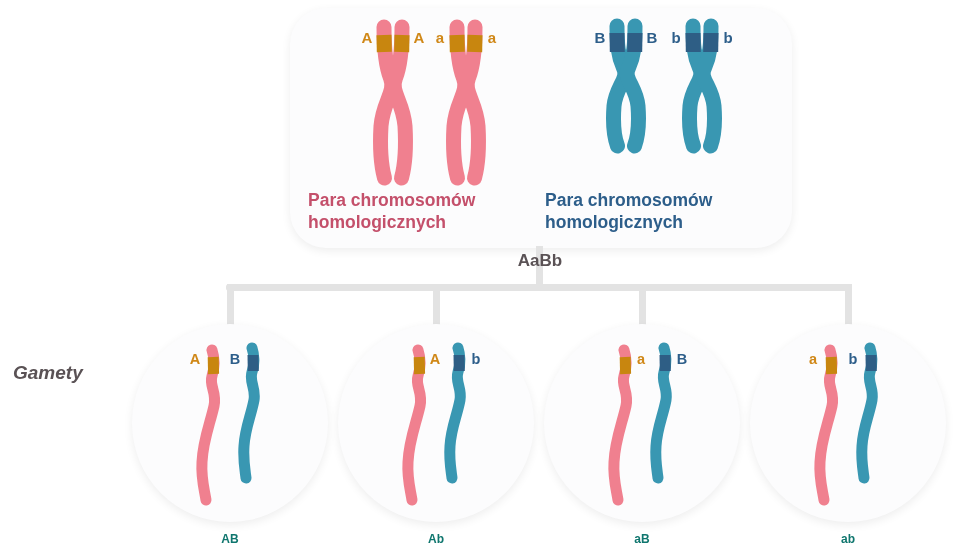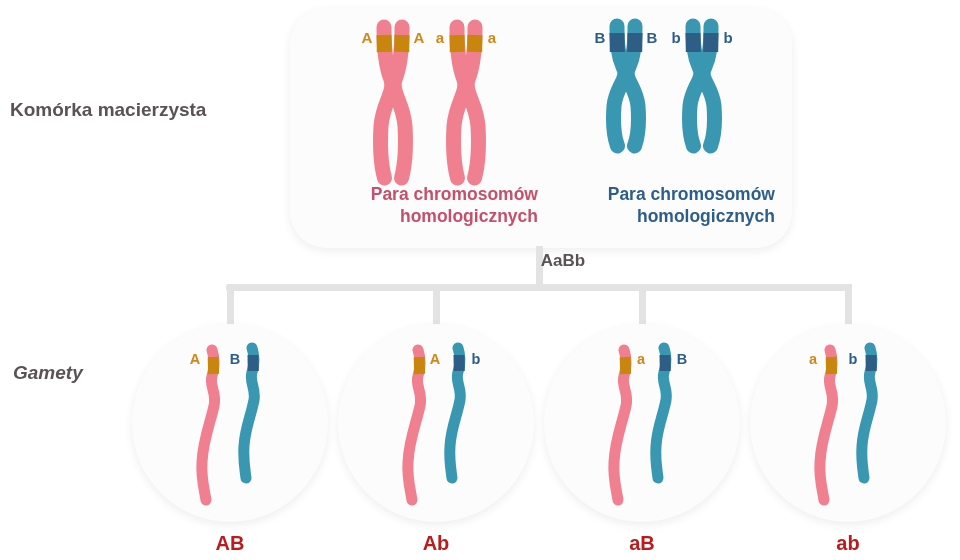--- a/index.html
+++ b/index.html
@@ -13,56 +13,55 @@
   #parent-box{position:absolute;left:290px;top:8px;width:502px;height:240px;background:#fcfcfd;
               border-radius:36px;box-shadow:0 3px 10px rgba(0,0,0,0.07);}
   .chrom{position:absolute;top:10px;}
   #chrom-pink-1{left:71px;}
   #chrom-pink-2{left:144px;}
   #chrom-blue-1{left:304px;}
   #chrom-blue-2{left:380px;}
   .allele{position:absolute;font-weight:bold;font-size:15px;transform:translateX(-50%);top:21px;}
   .allele.orange{color:#d08818;}
   .allele.navy{color:#2d5e8a;}
-  .pair-caption{position:absolute;top:175px;width:230px;text-align:right;font-weight:bold;
+  .pair-caption{position:absolute;top:181px;width:230px;text-align:left;font-weight:bold;
                 font-size:17.5px;line-height:1.28;}
   #caption-pink{left:18px;color:#c4506b;}
   #caption-blue{left:255px;color:#2d5e8a;}
 
   
   .connector{position:absolute;background:#e3e3e3;}
   #stem{left:536px;top:246px;width:7px;height:42px;}
   #hbar{left:226px;top:284px;width:622px;height:7px;border-radius:3px;}
   .drop{width:7px;top:284px;height:46px;}
   #drop-1{left:227px;} #drop-2{left:433px;} #drop-3{left:639px;} #drop-4{left:845px;}
   #genotype{position:absolute;left:540px;top:251px;transform:translateX(-50%);
-            font-weight:bold;font-size:17px;color:#5a5255;z-index:3;margin-left:23px;}
+            font-weight:bold;font-size:17px;color:#5a5255;z-index:3;}
 
   
   .gamete-circle{position:absolute;top:324px;width:196px;height:198px;border-radius:50%;
                  background:#fcfcfd;box-shadow:0 3px 10px rgba(0,0,0,0.07);}
   #circle-1{left:132px;} #circle-2{left:338px;} #circle-3{left:544px;} #circle-4{left:750px;}
   .g-allele{position:absolute;font-weight:bold;font-size:14.5px;top:27px;transform:translateX(-50%);}
   .side-left  .g-allele.pink-pos{left:63px;}
   .side-left  .g-allele.teal-pos{left:103px;}
   .side-right .g-allele.pink-pos{left:97px;}
   .side-right .g-allele.teal-pos{left:138px;}
   .g-allele.orange{color:#d08818;}
   .g-allele.navy{color:#2d5e8a;}
 
   .gamete-label{position:absolute;top:532px;width:70px;text-align:center;font-weight:bold;
-                font-size:20px;color:#b91c1c;}
+                font-size:12px;color:#0f766e;}
   #glabel-1{left:195px;} #glabel-2{left:401px;} #glabel-3{left:607px;} #glabel-4{left:813px;}
 </style>
 </head>
 <body>
 
 <div id="stage">
 
-  <div class="side-label" id="label-mother">Komórka macierzysta</div>
   <div class="side-label" id="label-gametes">Gamety</div>
 
   <div id="parent-box">
 
     <svg class="chrom" id="chrom-pink-1" width="64" height="170" viewBox="0 0 64 170">
       <path d="M 23 9 C 23 30, 24 46, 29.5 60 C 35 74, 22 83, 20 108 C 18.5 134, 20.5 149, 23.5 160" fill="none" stroke="#f0808f" stroke-width="15" stroke-linecap="round"></path>
       <path d="M 41 9 C 41 30, 40 46, 34.5 60 C 29 74, 42 83, 44 108 C 45.5 134, 43.5 149, 40.5 160" fill="none" stroke="#f0808f" stroke-width="15" stroke-linecap="round"></path>
       <path d="M 23 17 L 23.3 34" fill="none" stroke="#c8860f" stroke-width="15"></path>
       <path d="M 41 17 L 40.7 34" fill="none" stroke="#c8860f" stroke-width="15"></path>
     </svg>

